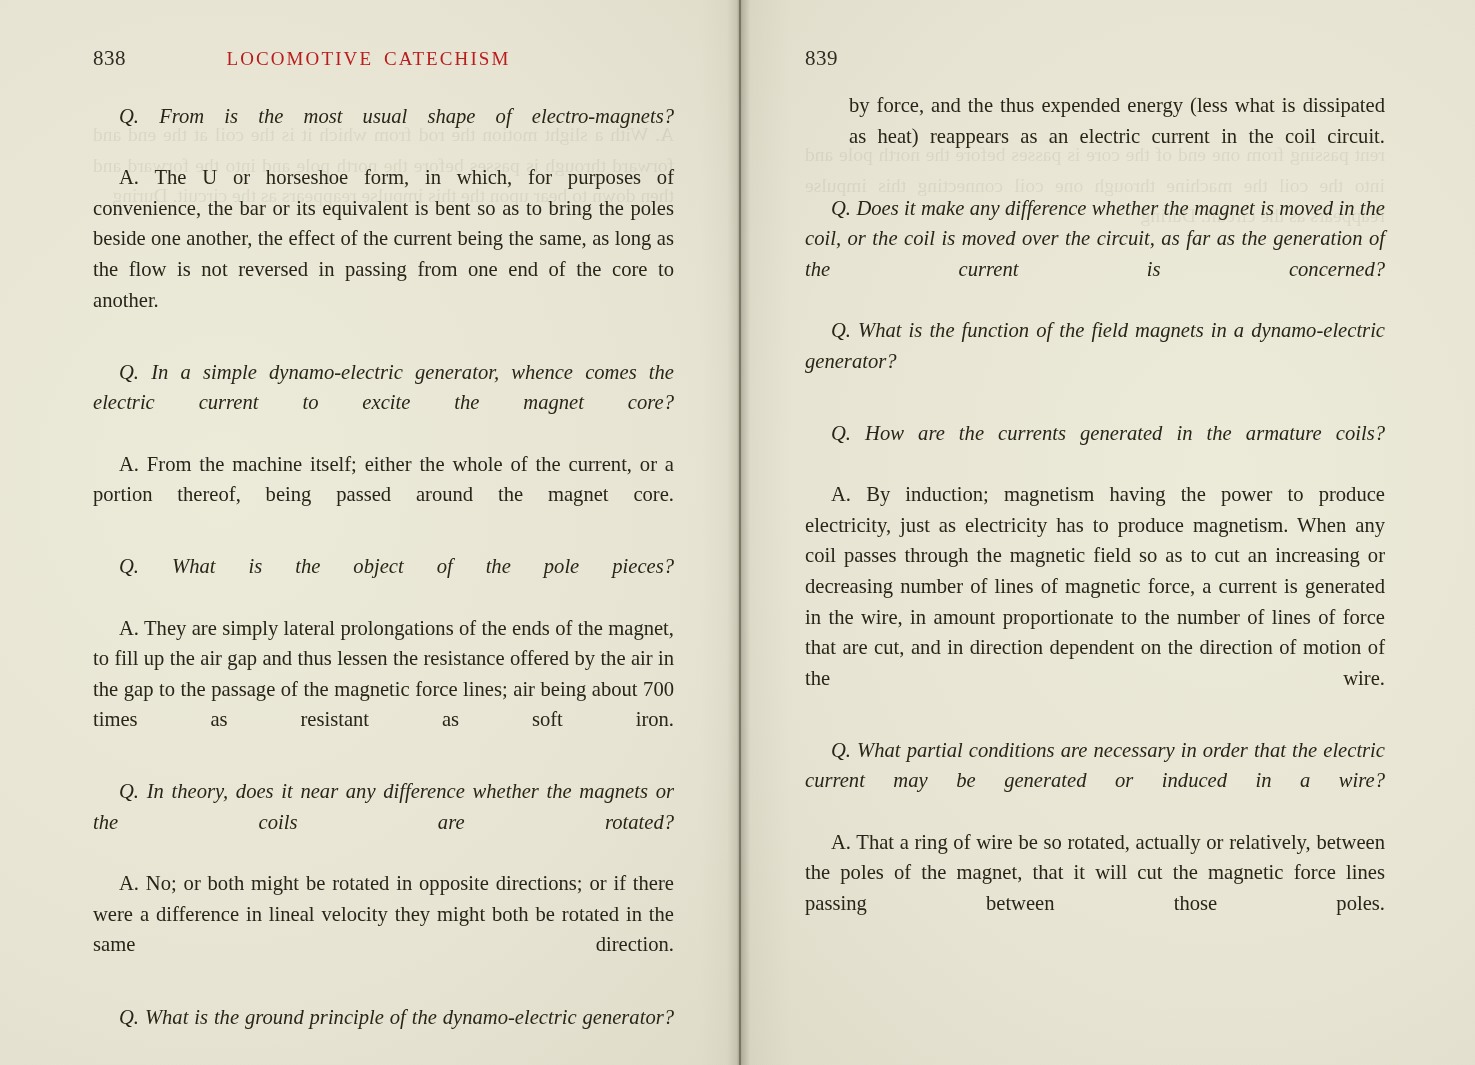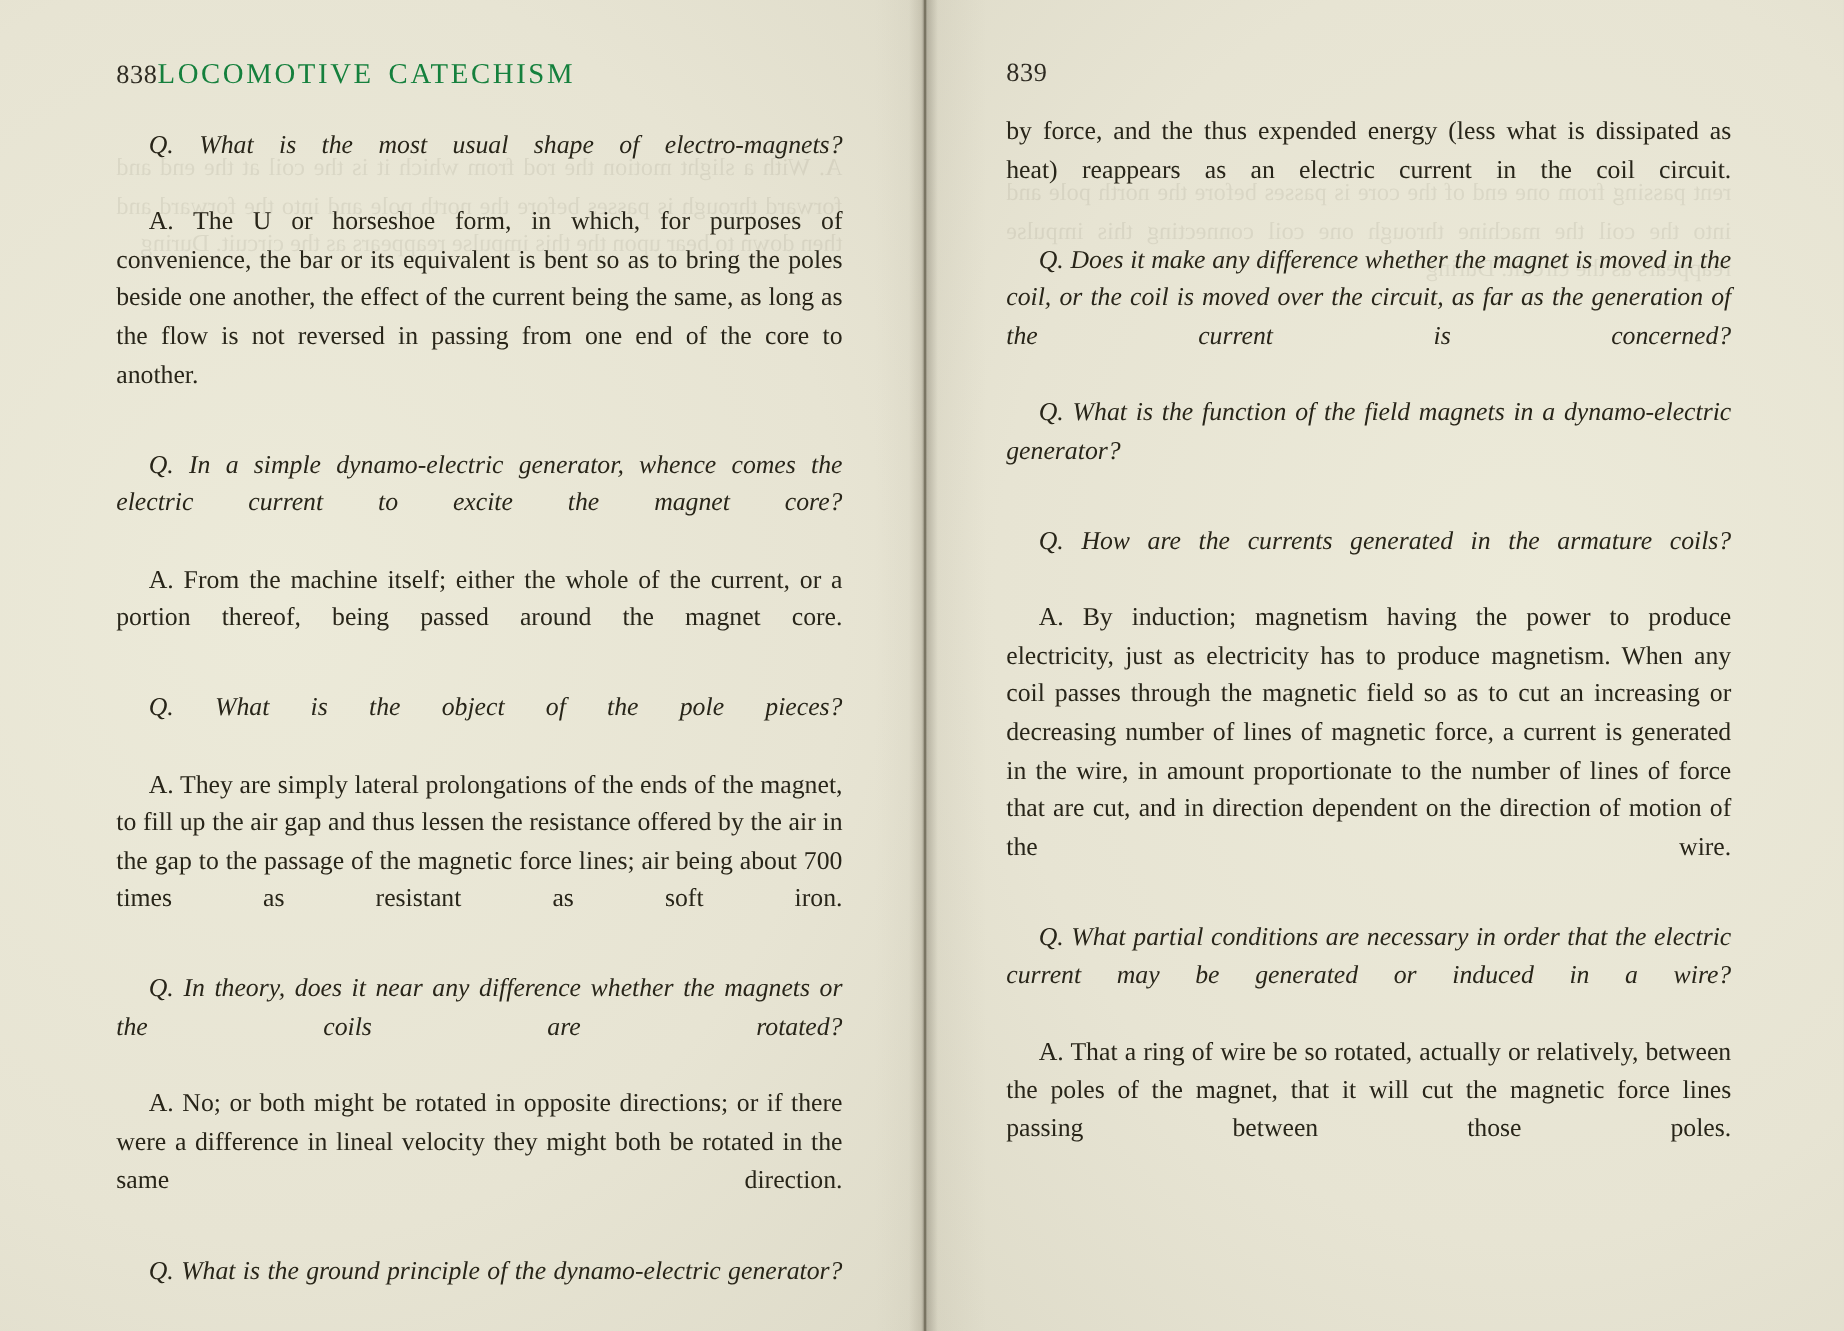--- a/index.html
+++ b/index.html
@@ -102,24 +102,25 @@
   .page-right .running-head { left: 65px;  width: 584px; }
 
   .folio {
     font-size: 21px;
     letter-spacing: 0.5px;
     color: #2e2b22;
     white-space: nowrap;
   }
   .head-title {
     flex: 1;
-    font-size: 23px;
+    text-align: center;
+    font-size: 19px;
     letter-spacing: 2.1px;
     word-spacing: 4px;
-    color: #15803d;
+    color: #b91c1c;
     white-space: nowrap;
   }
   .page-left  .head-title { padding-right: 62px; }
   .page-right .head-title { padding-left: 44px; }
 
   .column {
     position: absolute;
     top: 88px;
     font-size: 20.6px;
     line-height: 30.6px;
@@ -181,21 +182,21 @@
   <div class="gutter-line"></div>
 
   <div class="page page-left">
 
     <div class="running-head">
       <span class="folio">838</span>
       <span class="head-title">LOCOMOTIVE CATECHISM</span>
     </div>
 
     <div class="column">
-      <p class="qa q block-start">Q. What is the most usual shape of electro-magnets?</p>
+      <p class="qa q block-start">Q. From is the most usual shape of electro-magnets?</p>
       <p class="qa a">A. The U or horseshoe form, in which, for purposes of convenience, the bar or its equivalent is bent so as to bring the poles beside one another, the effect of the current being the same, as long as the flow is not reversed in passing from one end of the core to another.</p>
 
       <p class="qa q block-start">Q. In a simple dynamo-electric generator, whence comes the electric current to excite the magnet core?</p>
       <p class="qa a">A. From the machine itself; either the whole of the current, or a portion thereof, being passed around the magnet core.</p>
 
       <p class="qa q block-start">Q. What is the object of the pole pieces?</p>
       <p class="qa a">A. They are simply lateral prolongations of the ends of the magnet, to fill up the air gap and thus lessen the resistance offered by the air in the gap to the passage of the magnetic force lines; air being about 700 times as resistant as soft iron.</p>
 
       <p class="qa q block-start">Q. In theory, does it near any difference whether the magnets or the coils are rotated?</p>
       <p class="qa a">A. No; or both might be rotated in opposite directions; or if there were a difference in lineal velocity they might both be rotated in the same direction.</p>
@@ -206,21 +207,21 @@
     </div>
   </div>
 
   <div class="page page-right">
 
     <div class="running-head">
       <span class="folio">839</span>
     </div>
 
     <div class="column">
-      <p class="qa a" style="text-indent:0;">by force, and the thus expended energy (less what is dissipated as heat) reappears as an electric current in the coil circuit.</p>
+      <p class="qa a" style="text-indent:0;margin-left:44px;">by force, and the thus expended energy (less what is dissipated as heat) reappears as an electric current in the coil circuit.</p>
 
       <p class="qa q block-start">Q. Does it make any difference whether the magnet is moved in the coil, or the coil is moved over the circuit, as far as the generation of the current is concerned?</p>
 
       <p class="qa q tight">Q. What is the function of the field magnets in a dynamo-electric generator?</p>
 
       <p class="qa q block-start">Q. How are the currents generated in the armature coils?</p>
       <p class="qa a">A. By induction; magnetism having the power to produce electricity, just as electricity has to produce magnetism.  When any coil passes through the magnetic field so as to cut an increasing or decreasing number of lines of magnetic force, a current is generated in the wire, in amount proportionate to the number of lines of force that are cut, and in direction dependent on the direction of motion of the wire.</p>
 
       <p class="qa q block-start">Q. What partial conditions are necessary in order that the electric current may be generated or induced in a wire?</p>
       <p class="qa a">A. That a ring of wire be so rotated, actually or relatively, between the poles of the magnet, that it will cut the magnetic force lines passing between those poles.</p>

